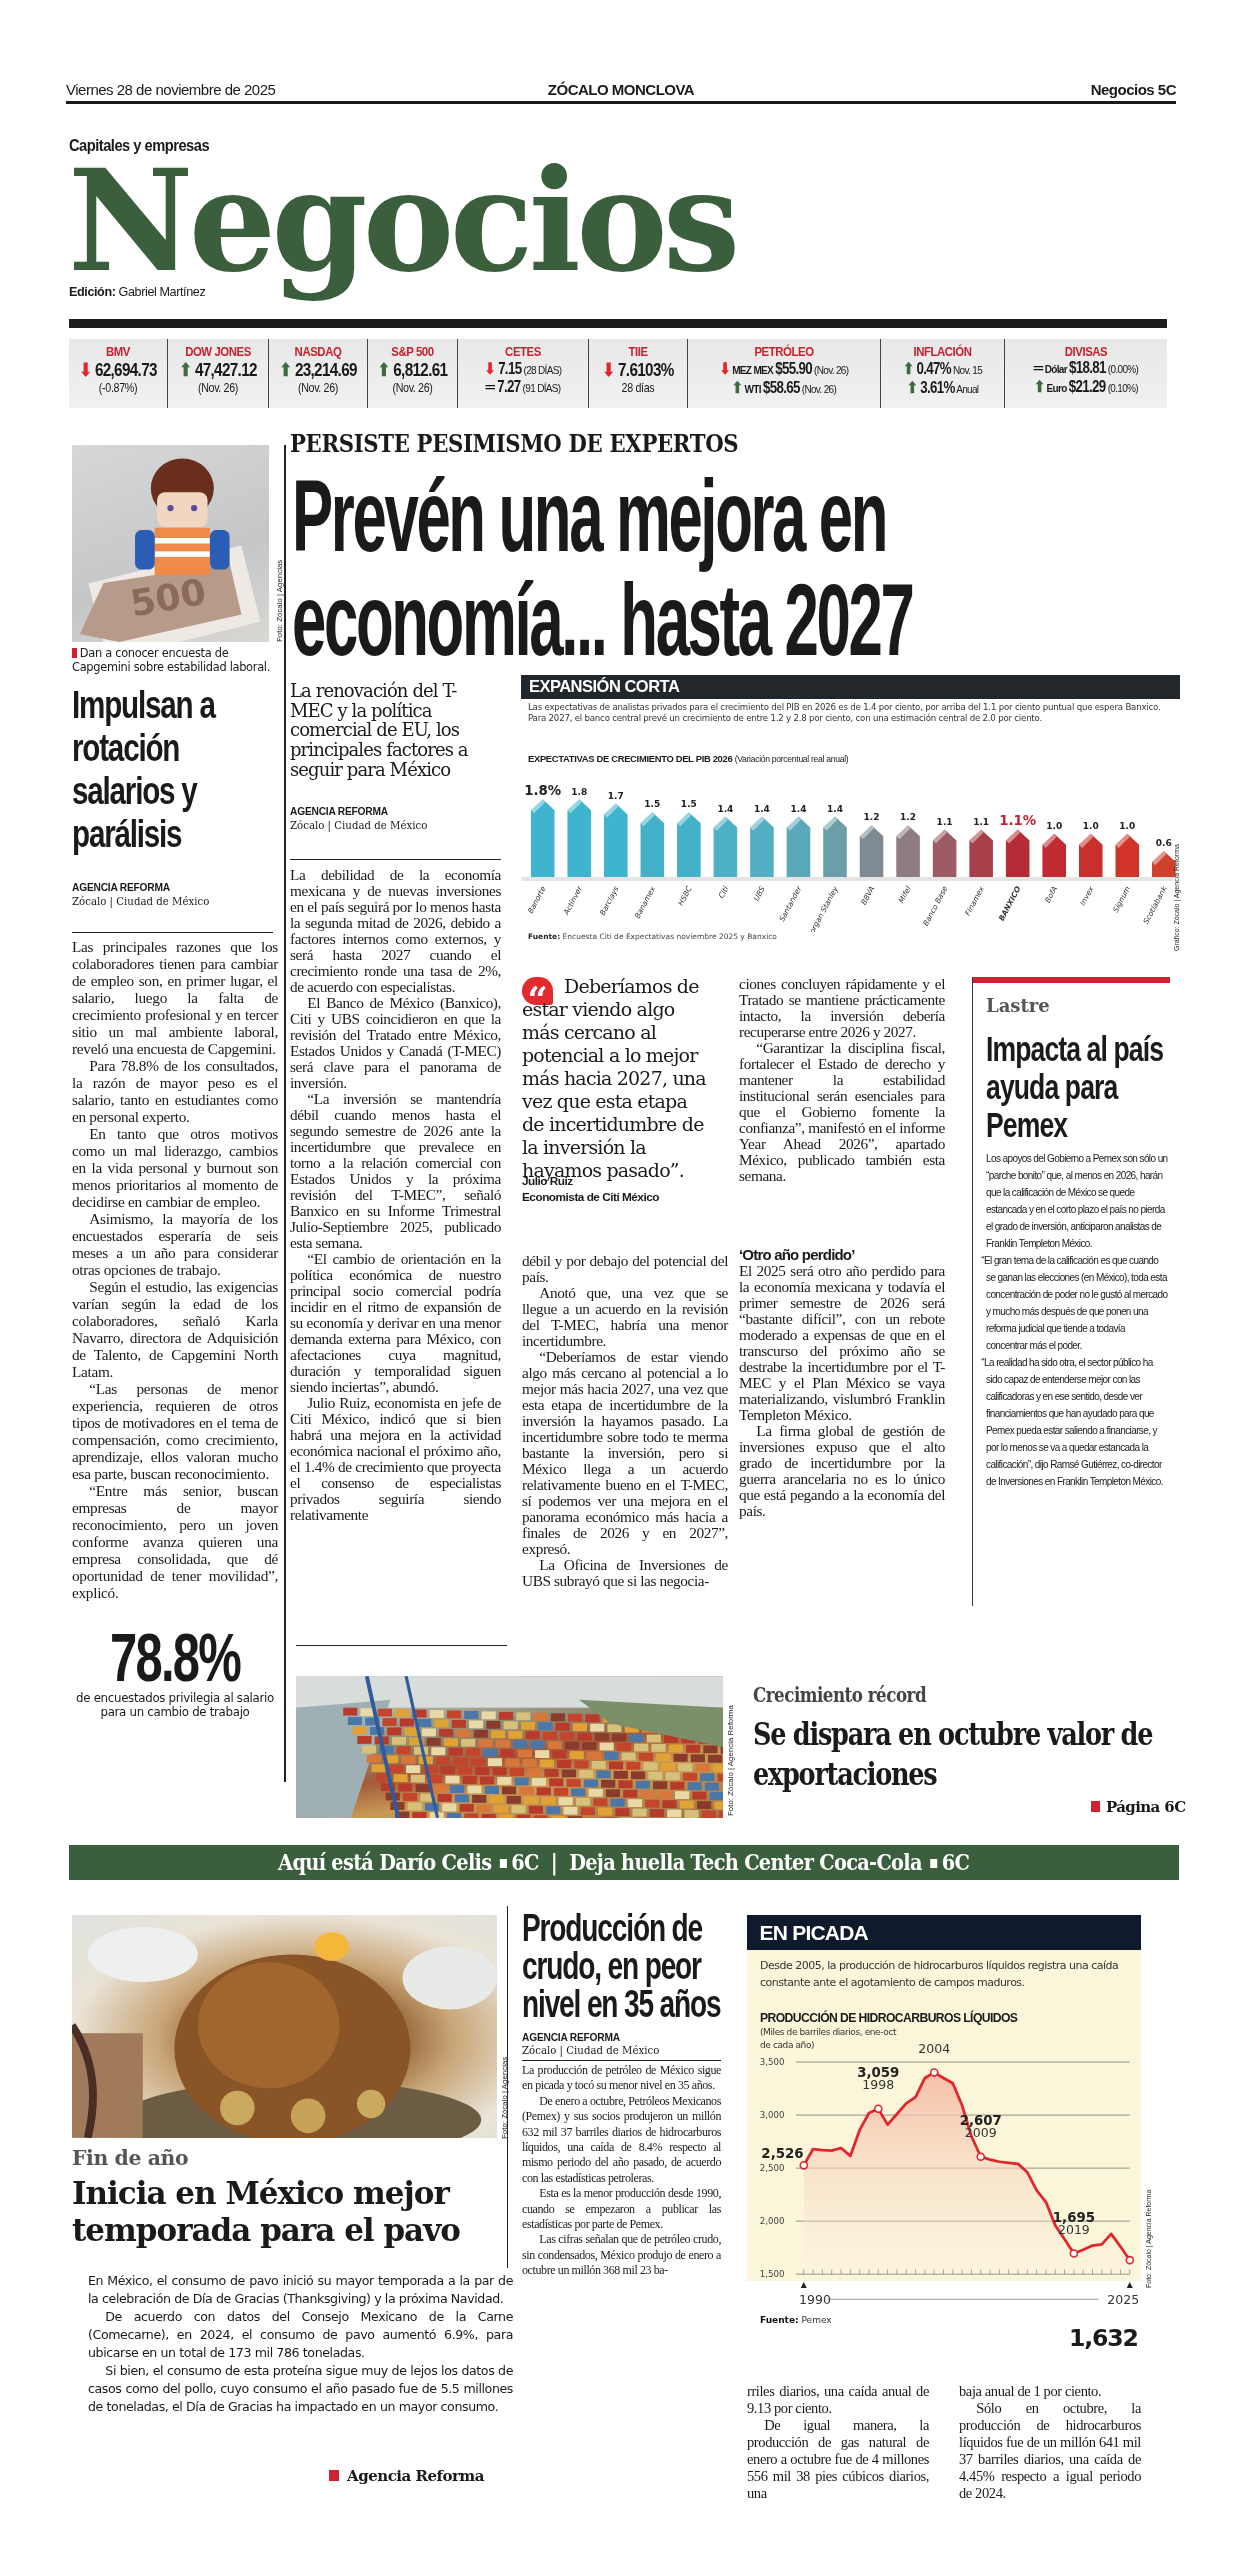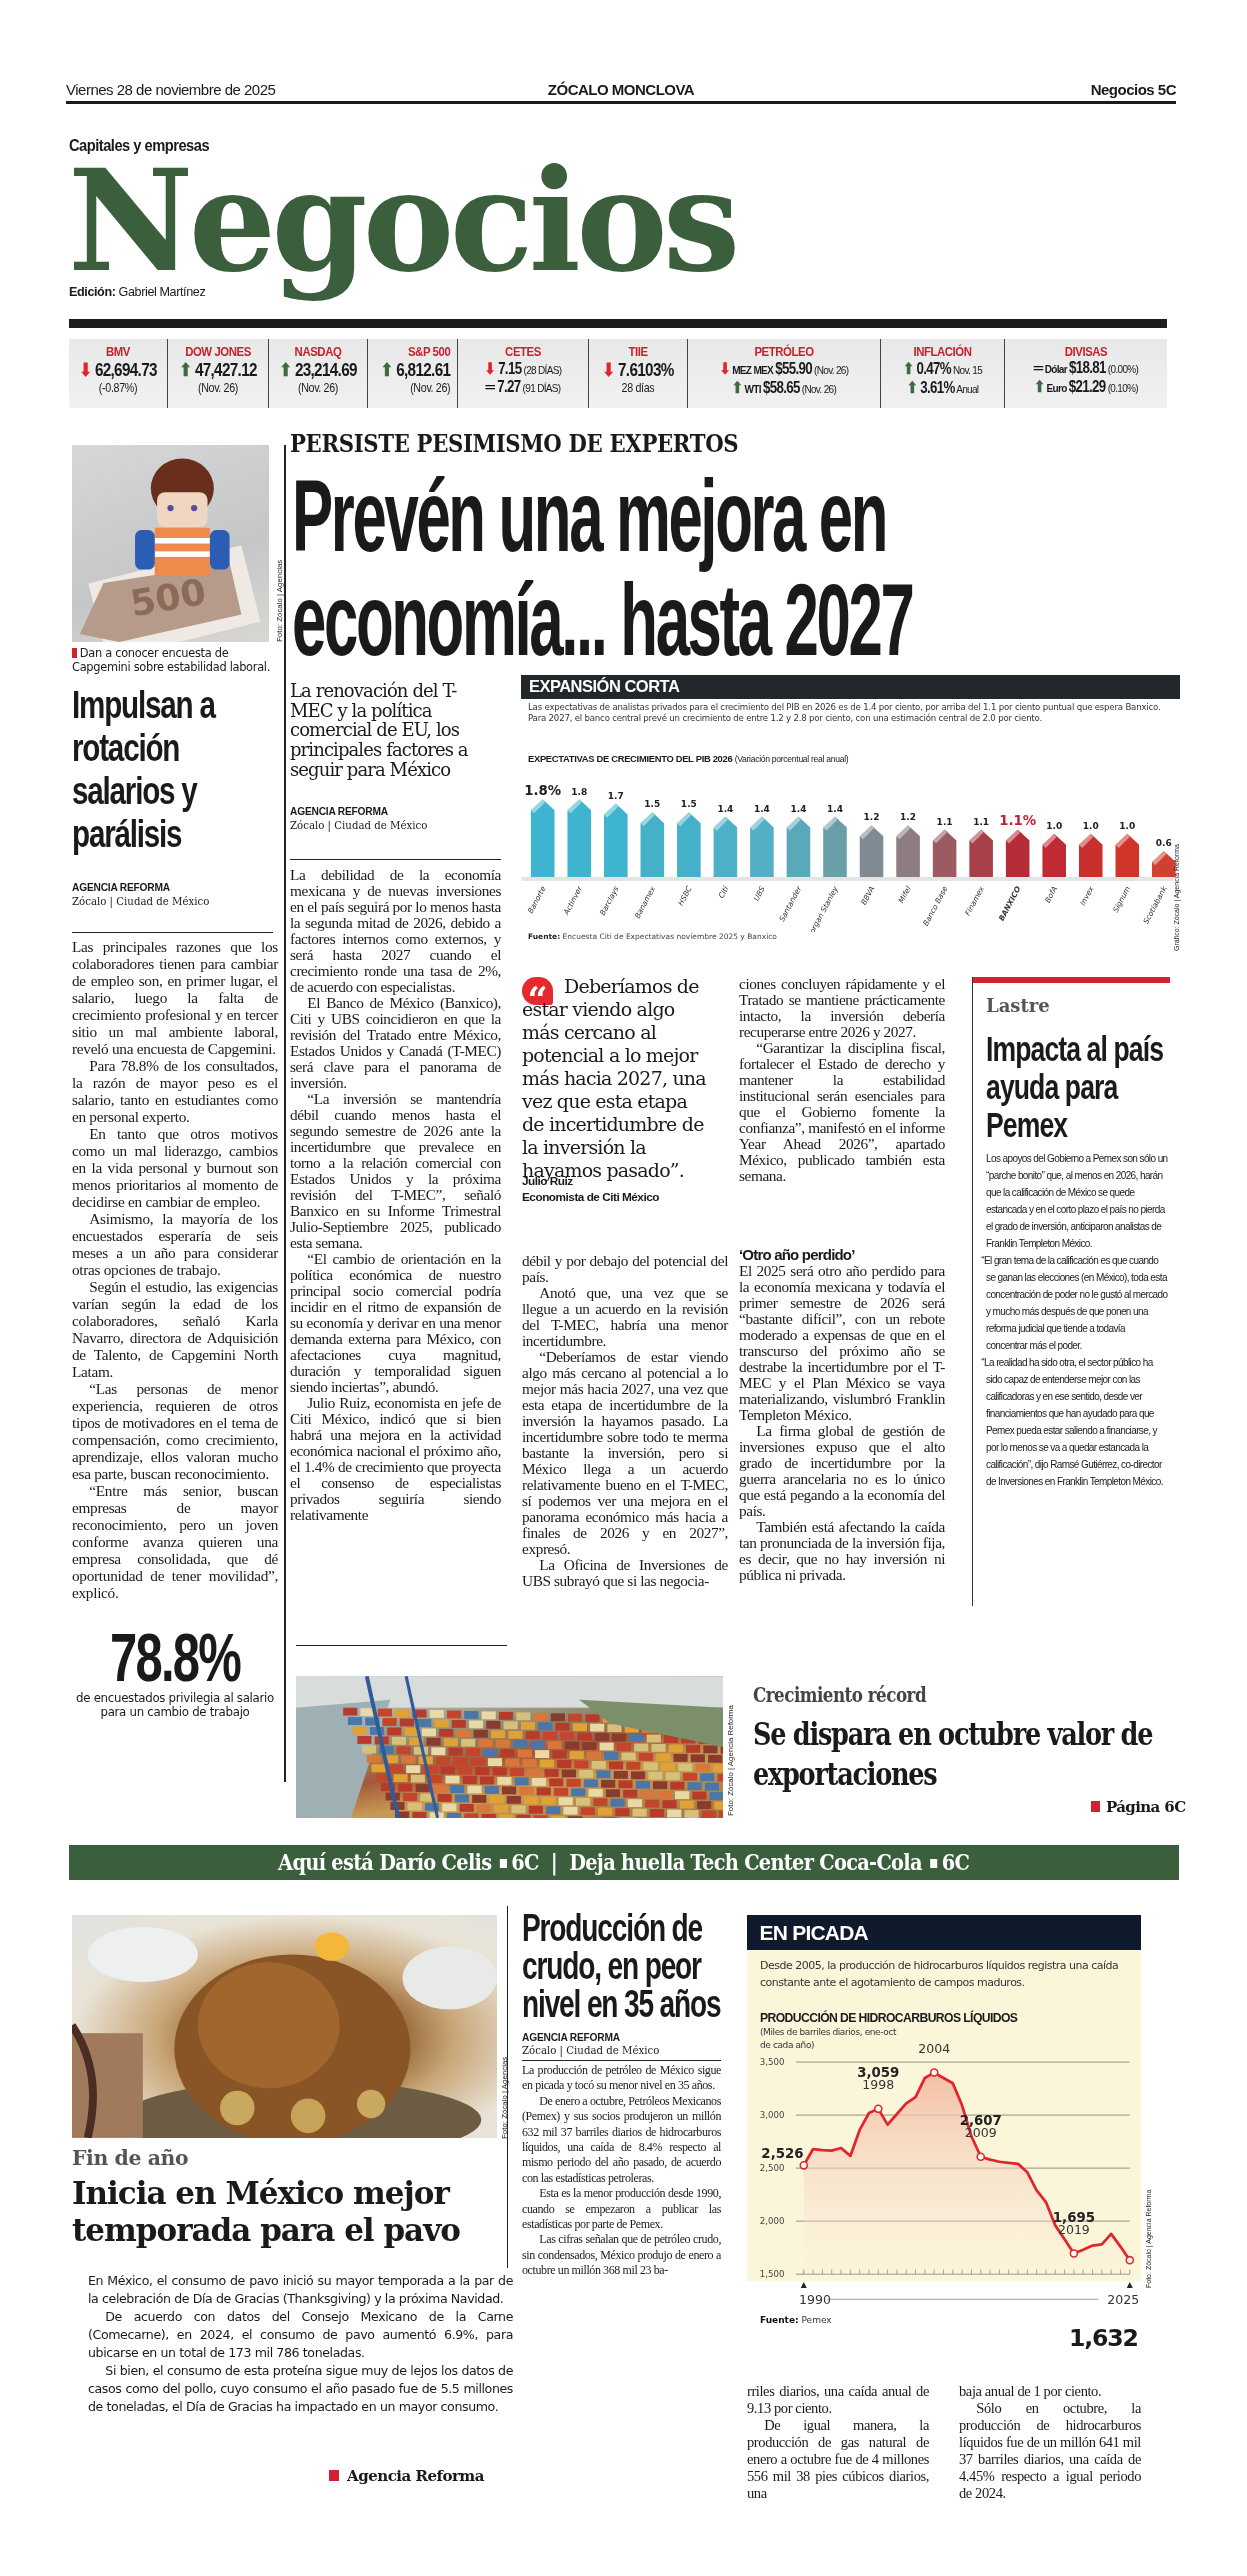--- a/index.html
+++ b/index.html
@@ -135,21 +135,21 @@
     <div class="tk" style="width: 101px;">
       <div class="h">DOW JONES</div>
       <div class="v"><span class="arr-up">⬆</span><span> 47,427.12</span></div>
       <div class="s">(Nov. 26)</div>
     </div>
     <div class="tk" style="width: 99px;">
       <div class="h">NASDAQ</div>
       <div class="v"><span class="arr-up">⬆</span><span> 23,214.69</span></div>
       <div class="s">(Nov. 26)</div>
     </div>
-    <div class="tk" style="width: 90px; text-align: right;">
+    <div class="tk" style="width: 90px;">
       <div class="h">S&amp;P 500</div>
       <div class="v"><span class="arr-up">⬆</span><span> 6,812.61</span></div>
       <div class="s">(Nov. 26)</div>
     </div>
     <div class="tk" style="width: 131px;">
       <div class="h">CETES</div>
       <div class="v" style="font-size: 15.7px;"><span class="arr-dn">⬇</span><span> 7.15</span><small style="font-weight: normal;"> (28 DÍAS)</small></div>
       <div class="v" style="font-size: 15.7px;"><span class="arr-eq">═</span><span> 7.27</span><small style="font-weight: normal;"> (91 DÍAS)</small></div>
     </div>
     <div class="tk" style="width: 99px;">
@@ -356,21 +356,20 @@
     <p>La Oficina de Inversiones de UBS subrayó que si las negocia-</p>
   </div>
 <div class="abs bodytxt serif" id="main-col3a" style="left:739px; top:976px; width:206px;">
     <p class="first" style="text-indent: 0px;">ciones concluyen rápidamente y el Tratado se mantiene prácticamente intacto, la inversión debería recuperarse entre 2026 y 2027.</p>
     <p>“Garantizar la disciplina fiscal, fortalecer el Estado de derecho y mantener la estabilidad institucional serán esenciales para que el Gobierno fomente la confianza”, manifestó en el informe Year Ahead 2026”, apartado México, publicado también esta semana.</p>
   </div>
 <div class="abs subhead" style="left:739px; top:1246px;">‘Otro año perdido’</div>
 <div class="abs bodytxt serif" id="main-col3b" style="left:739px; top:1263px; width:206px;">
     <p class="first" style="text-indent: 0px;">El 2025 será otro año perdido para la economía mexicana y todavía el primer semestre de 2026 será “bastante difícil”, con un rebote moderado a expensas de que en el transcurso del próximo año se destrabe la incertidumbre por el T-MEC y el Plan México se vaya materializando, vislumbró Franklin Templeton México.</p>
     <p>La firma global de gestión de inversiones expuso que el alto grado de incertidumbre por la guerra arancelaria no es lo único que está pegando a la economía del país.</p>
-    <p>También está afectando la caída tan pronunciada de la inversión fija, es decir, que no hay inversión ni pública ni privada.</p>
   </div>
 
 <div class="abs lastre-box"></div>
 <div class="abs lastre-top"></div>
 <div class="abs lastre-k">Lastre</div>
 <div class="abs lastre-hl">Impacta al país ayuda para Pemex</div>
 <div class="abs lastre-body" id="sidebar-body">
     <p class="first">Los apoyos del Gobierno a Pemex son sólo un “parche bonito” que, al menos en 2026, harán que la calificación de México se quede estancada y en el corto plazo el país no pierda el grado de inversión, anticiparon analistas de Franklin Templeton México.</p>
     <p>“El gran tema de la calificación es que cuando se ganan las elecciones (en México), toda esta concentración de poder no le gustó al mercado y mucho más después de que ponen una reforma judicial que tiende a todavía concentrar más el poder.</p>
     <p>“La realidad ha sido otra, el sector público ha sido capaz de entenderse mejor con las calificadoras y en ese sentido, desde ver financiamientos que han ayudado para que Pemex pueda estar saliendo a financiarse, y por lo menos se va a quedar estancada la calificación”, dijo Ramsé Gutiérrez, co-director de Inversiones en Franklin Templeton México.</p>

